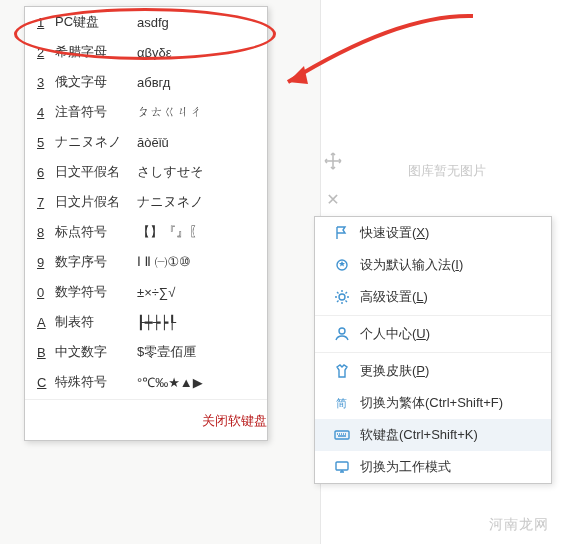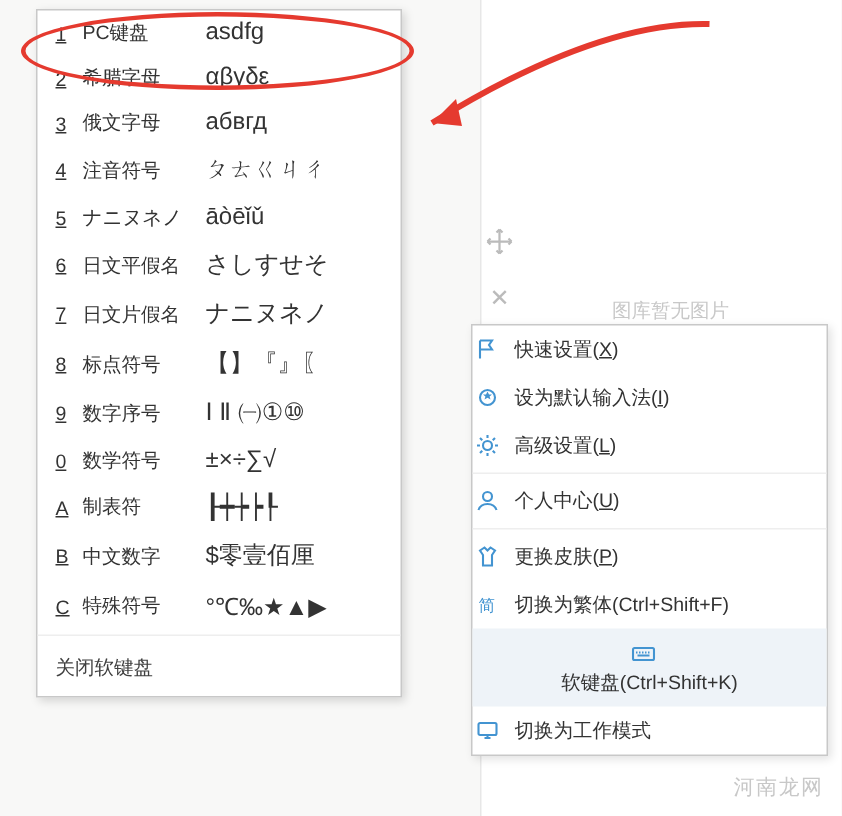--- a/index.html
+++ b/index.html
@@ -21,65 +21,65 @@
 }
 .row {
   display: flex;
   align-items: center;
   padding: 6px 12px;
   cursor: pointer;
   color: #333;
 }
 .row .key { text-decoration: underline; margin-right: 6px; flex: 0 0 12px; }
 .row .label { flex: 0 0 82px; }
-.row .sample { flex: 1; text-align: left; color: #333; font-size: 16px; }
+.row .sample { flex: 1; text-align: left; color: #333; font-size: 13px; }
 .divider { height: 1px; background: #eee; margin: 2px 0; }
-.close-row { color: #404040; padding: 10px 0; text-align: left; margin-left: 12px; }
+.close-row { color: #b91c1c; padding: 10px 0; text-align: right; margin-left: 12px; }
 .ellipse-mark {
   position: absolute;
   border: 3px solid #e53a2f;
   border-radius: 50%;
   pointer-events: none;
 }
 .ellipse1 { left:14px; top:8px; width:262px; height:52px; }
 .arrow-svg { position: absolute; left: 258px; top: 4px; width: 240px; height: 110px; pointer-events: none; }
 
 .bg-right {
   position: absolute;
   left: 320px; top: 0; right: 0; bottom: 0;
   background: #fff;
   border-left: 1px solid #e7e7e7;
 }
 .bg-placeholder {
   position: absolute;
   left: 408px; top: 162px;
-  color: #c8c8c8; font-size: 13px; margin-top: 36px;
+  color: #c8c8c8; font-size: 13px;
 }
 .move-icon {
   position: absolute; left: 320px; top: 148px; width:26px; height:26px;
   color:#bbb; display:flex; align-items:center; justify-content:center;
 }
 .close-x {
   position: absolute; left: 320px; top: 186px; width:26px; height:26px;
   color:#bbb; font-size:16px; display:flex; align-items:center; justify-content:center;
 }
 
 .right-menu {
   position: absolute;
   left: 314px; top: 216px;
   width: 238px;
   background: #fff;
   border: 1px solid #c8c8c8;
   box-shadow: 2px 2px 6px rgba(0,0,0,0.12);
 }
 .menu-row {
   display: flex; align-items: center;
-  padding: 7px 0; cursor: pointer; color: #333;
-}
-.menu-row.highlight { background: #eef3f8; flex-direction: column; }
+  padding: 7px 17px; cursor: pointer; color: #333;
+}
+.menu-row.highlight { background: #eef3f8; }
 .menu-row .icon {
   width: 20px; height: 18px; flex: 0 0 20px;
   display: flex; align-items: center; justify-content: center;
   margin-right: 8px; color: #4394d1;
 }
 .menu-row .mlabel { flex: 1; }
 .menu-row .accel { text-decoration: underline; }
 .mdivider { height:1px; background:#eee; margin:2px 0; }
 
 .watermark {

